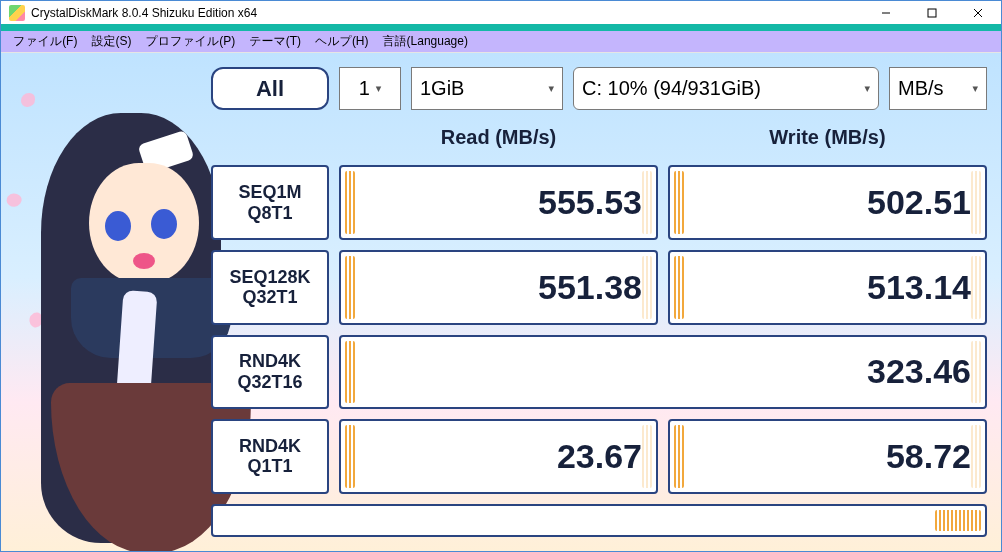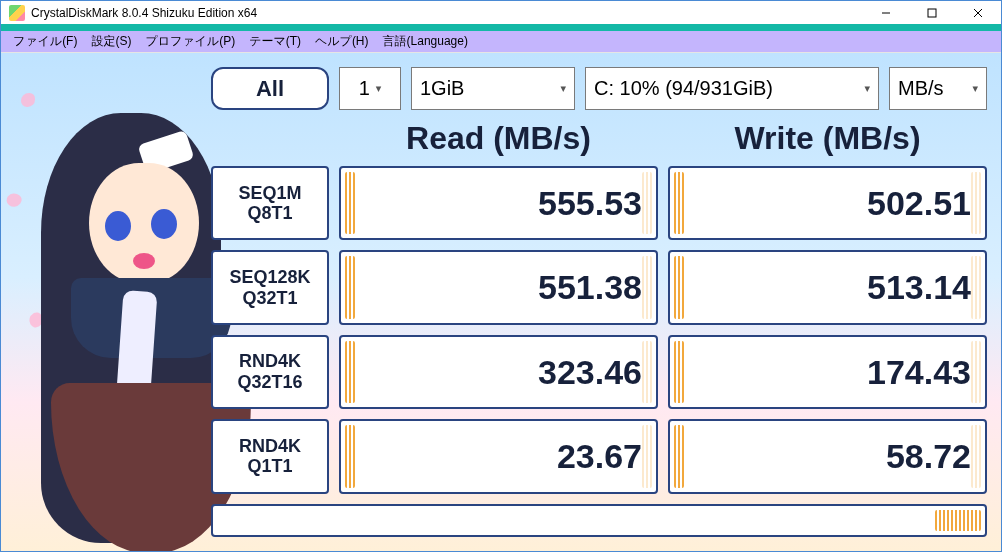--- a/index.html
+++ b/index.html
@@ -63,27 +63,27 @@
   .all-btn {
     width:118px; background:#fff; border:2px solid #2a4480; border-radius:12px;
     display:flex; align-items:center; justify-content:center;
     font-size:22px; font-weight:bold; color:#17213b;
   }
   .sel { background:#fff; border:1px solid #7a7a7a; display:flex; align-items:center;
          padding:0 8px; font-size:20px; color:#000; position:relative;}
   .sel .caret{ margin-left:auto; font-size:11px; color:#555;}
   .sel.count{width:62px; justify-content:center;}
   .sel.count .caret{margin-left:6px;}
-  .sel.size{width:164px;}
-  .sel.drive{flex:1;}
+  .sel.size{width:152px;}
+  .sel.drive{flex:1;border-radius:6px;}
   .sel.unit{width:98px;}
 
   .headrow { display:flex; gap:10px; height:36px; align-items:center; }
   .headspacer{width:118px;}
-  .headlabel { flex:1; text-align:center; font-size:32px; font-weight:bold; color:#17213b;}
+  .headlabel { flex:1; text-align:center; font-size:20px; font-weight:bold; color:#17213b;}
 
   .row { display:flex; gap:10px; height:76px; }
   .testbtn {
     width:118px; background:#fff; border:2px solid #2a4480; border-radius:4px;
     display:flex; flex-direction:column; align-items:center; justify-content:center;
     font-size:18px; font-weight:bold; color:#17213b; line-height:1.15;
   }
   .valbox {
     flex:1; background:#fff; border:2px solid #2a4480; border-radius:4px;
     position:relative; display:flex; align-items:center; justify-content:flex-end;
@@ -213,23 +213,20 @@
     </div>
 
     <div class="row">
       <div class="testbtn">
         <span>RND4K</span>
         <span>Q32T16</span>
       </div>
       <div class="valbox">
           <span>323.46</span>
         </div>
-      <div class="valbox">
-          <span>174.43</span>
-        </div>
     </div>
 
     <div class="row">
       <div class="testbtn">
         <span>RND4K</span>
         <span>Q1T1</span>
       </div>
       <div class="valbox">
           <span>23.67</span>
         </div>

